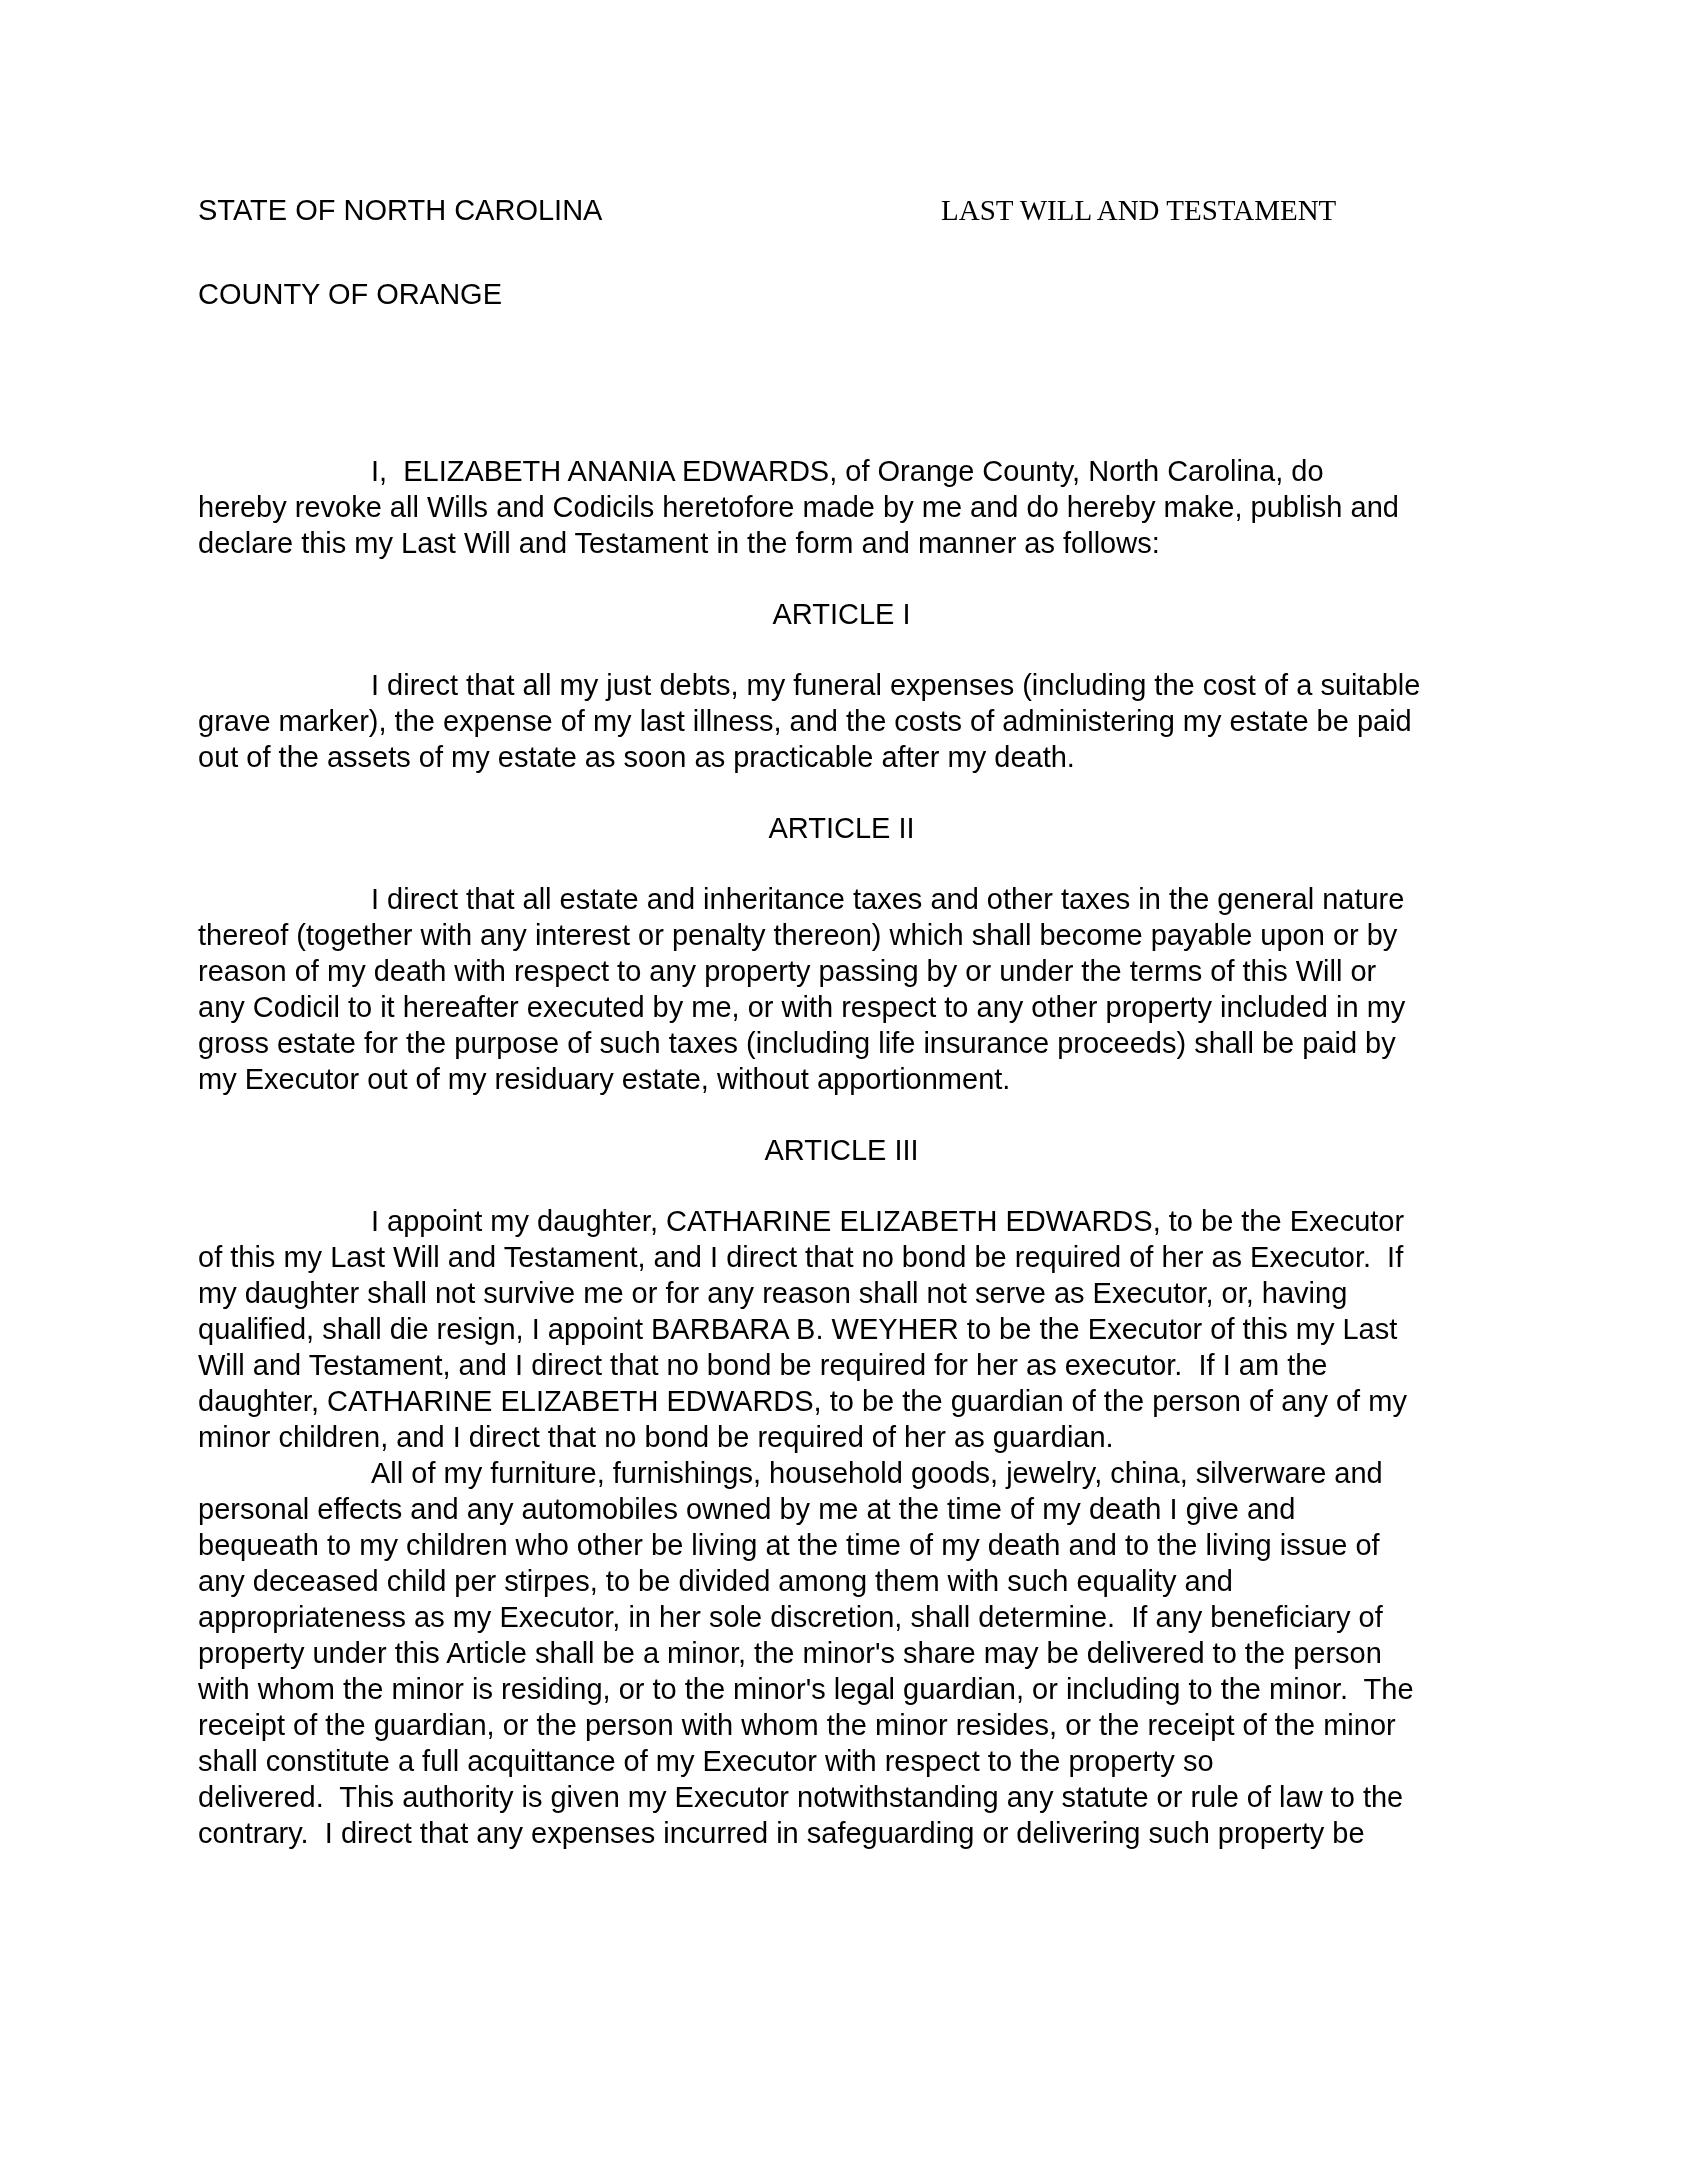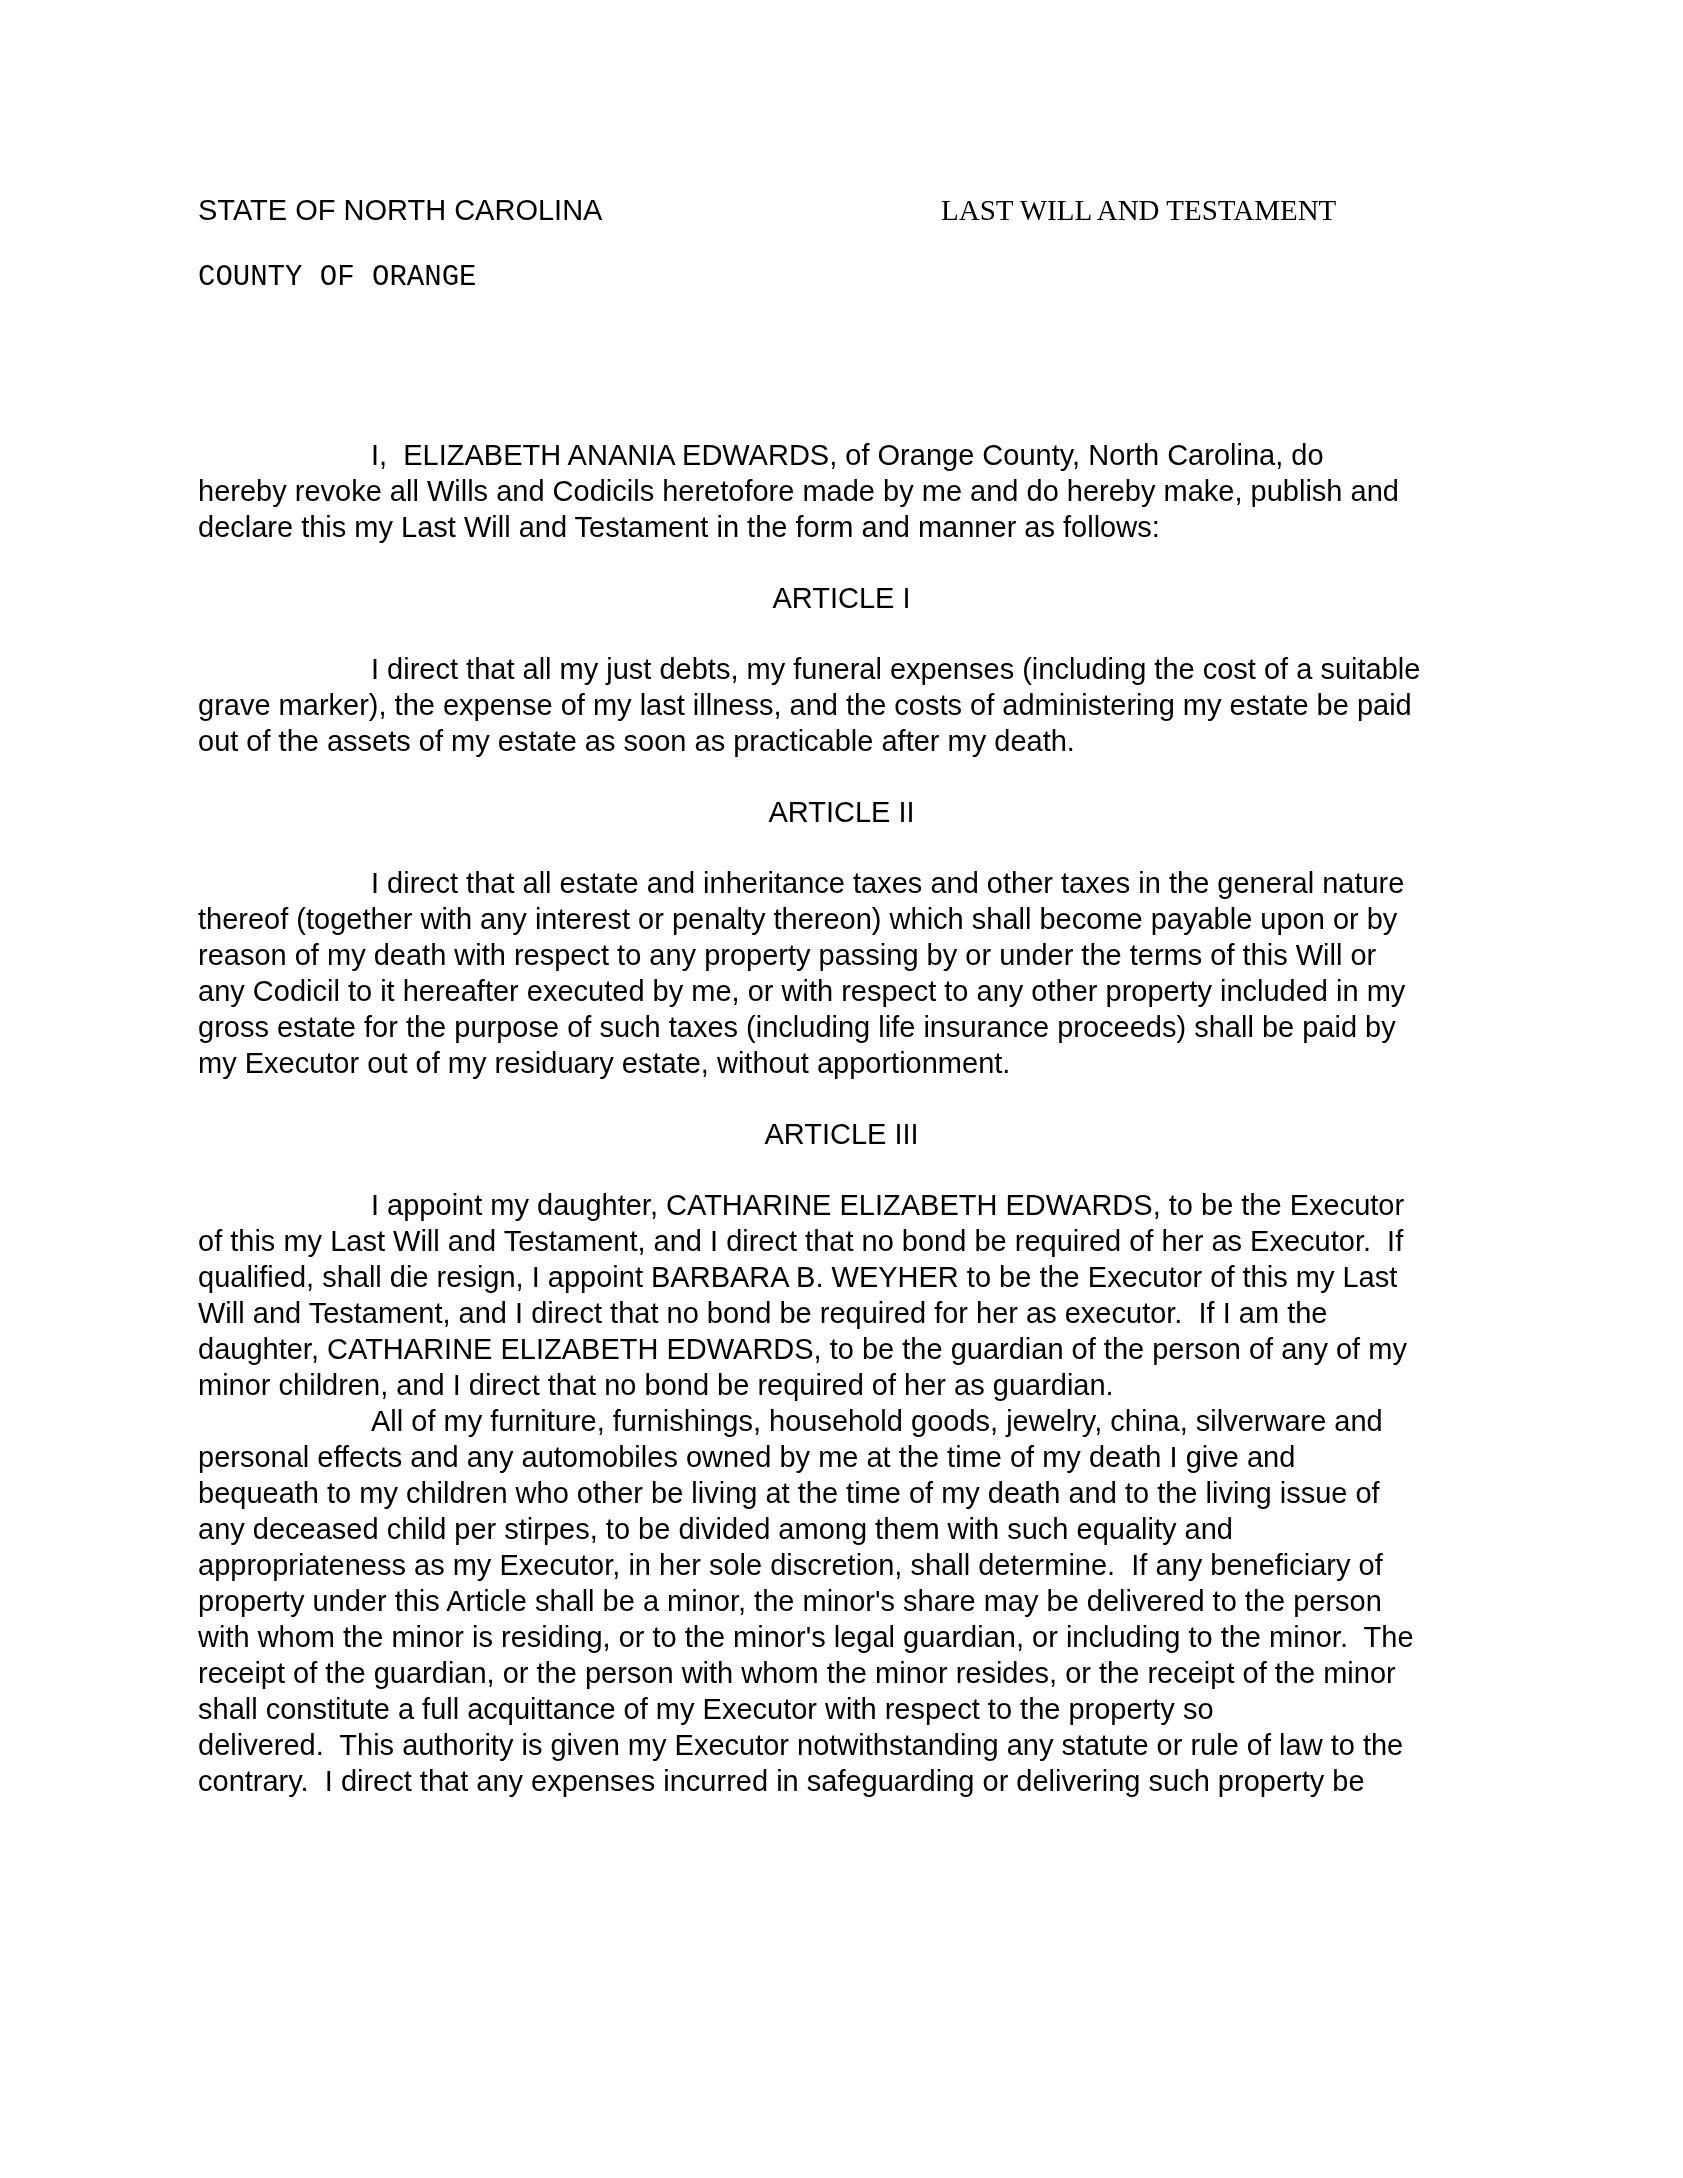--- a/index.html
+++ b/index.html
@@ -30,23 +30,22 @@
     .hdr-left {
       flex: 0 0 743px;
       width: 743px;
       white-space: pre;
     }
     .hdr-right {
       white-space: pre;
       font-family: Liberation Serif, serif;
     }
     .county {
-      margin-top: 32px;
+      margin-top: 48px;
       white-space: pre;
-      font-family: Liberation Mono, monospace;
     }
     .para {
       margin: 0;
     }
     .opening {
       margin-top: 141px;
     }
     .article-heading {
       text-align: center;
       margin: 35px 0;
@@ -92,20 +91,21 @@
         <div class="tl">reason of my death with respect to any property passing by or under the terms of this Will or</div>
         <div class="tl">any Codicil to it hereafter executed by me, or with respect to any other property included in my</div>
         <div class="tl">gross estate for the purpose of such taxes (including life insurance proceeds) shall be paid by</div>
         <div class="tl">my Executor out of my residuary estate, without apportionment.</div>
       </div>
 
     <div class="article-heading">ARTICLE III</div>
     <div class="para">
         <div class="tl">I appoint my daughter, CATHARINE ELIZABETH EDWARDS, to be the Executor</div>
         <div class="tl">of this my Last Will and Testament, and I direct that no bond be required of her as Executor.  If</div>
+        <div class="tl">my daughter shall not survive me or for any reason shall not serve as Executor, or, having</div>
         <div class="tl">qualified, shall die resign, I appoint BARBARA B. WEYHER to be the Executor of this my Last</div>
         <div class="tl">Will and Testament, and I direct that no bond be required for her as executor.  If I am the</div>
         <div class="tl">daughter, CATHARINE ELIZABETH EDWARDS, to be the guardian of the person of any of my</div>
         <div class="tl">minor children, and I direct that no bond be required of her as guardian.</div>
       </div>
 
     <div class="para">
         <div class="tl">All of my furniture, furnishings, household goods, jewelry, china, silverware and</div>
         <div class="tl">personal effects and any automobiles owned by me at the time of my death I give and</div>
         <div class="tl">bequeath to my children who other be living at the time of my death and to the living issue of</div>

